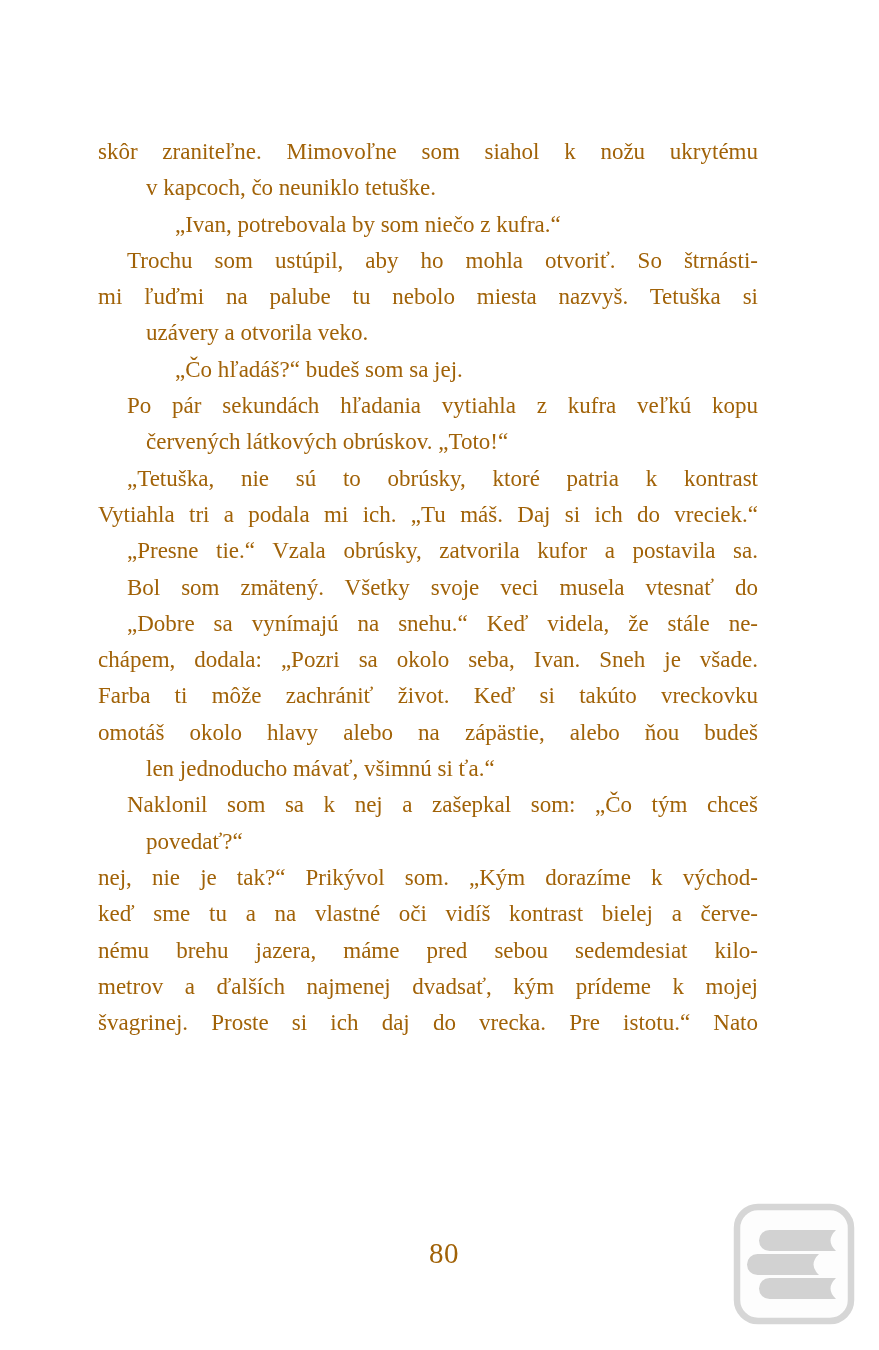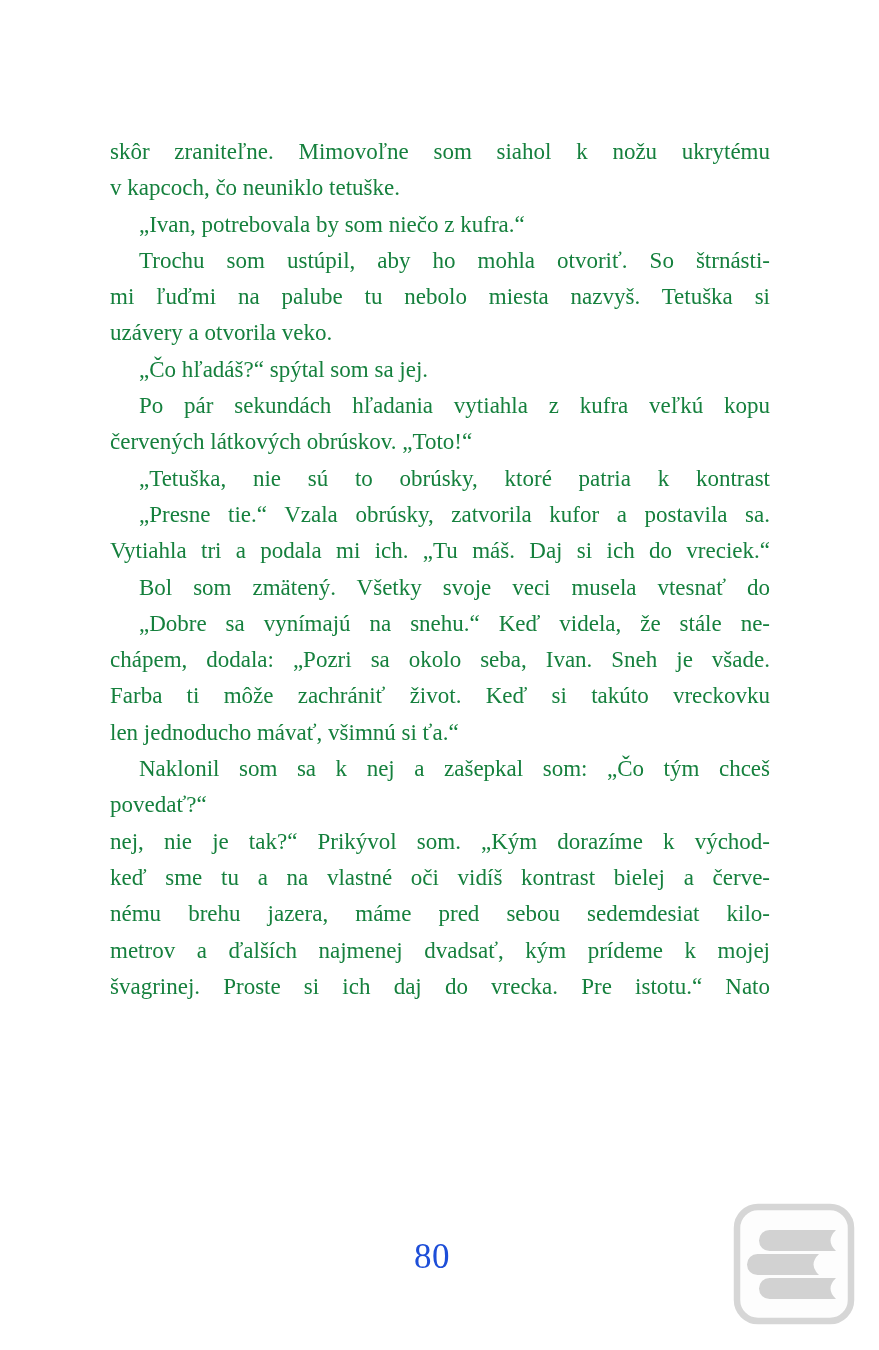--- a/index.html
+++ b/index.html
@@ -6,64 +6,65 @@
   body {
     width: 879px; height: 1350px;
     background: #ffffff;
     position: relative;
     font-family: "Liberation Serif", "DejaVu Serif", serif;
     overflow: hidden;
   }
   .page { position: absolute; inset: 0; background: #ffffff; }
   .text-block {
     position: absolute;
-    left: 110px; top: 134px; width: 660px;
+    left: 98px; top: 134px; width: 660px;
     font-size: 23px;
     line-height: 36.3px;
-    color: #15803d;
+    color: #a16207;
   }
   .ln { text-align: justify; text-align-last: justify; }
-  .ln.last { text-align: right; text-align-last: left; }
+  .ln.last { text-align: right; text-align-last: left; margin-left: 48px; }
   .ln.ind { text-indent: 29px; }
   .page-num {
     position: absolute;
-    left: 102px; top: 1237px; width: 660px;
+    left: 114px; top: 1237px; width: 660px;
     text-align: center;
-    font-size: 35px;
-    color: #1d4ed8;
+    font-size: 29px;
+    color: #a16207;
     letter-spacing: 0.5px;
   }
   .logo-wrap {
     position: absolute;
     left: 733px; top: 1203px;
     width: 122px; height: 122px;
   }
 </style>
 </head>
 <body>
 
 <div class="page">
 
   <div class="text-block">
     <div class="ln j">skôr zraniteľne. Mimovoľne som siahol k nožu ukrytému</div>
     <div class="ln last">v kapcoch, čo neuniklo tetuške.</div>
     <div class="ln ind last">„Ivan, potrebovala by som niečo z kufra.“</div>
     <div class="ln ind j">Trochu som ustúpil, aby ho mohla otvoriť. So štrnásti-</div>
     <div class="ln j">mi ľuďmi na palube tu nebolo miesta nazvyš. Tetuška si</div>
     <div class="ln last">uzávery a otvorila veko.</div>
-    <div class="ln ind last">„Čo hľadáš?“ spýtal som sa jej.</div>
+    <div class="ln ind last">„Čo hľadáš?“ budeš som sa jej.</div>
     <div class="ln ind j">Po pár sekundách hľadania vytiahla z kufra veľkú kopu</div>
     <div class="ln last">červených látkových obrúskov. „Toto!“</div>
     <div class="ln ind j">„Tetuška, nie sú to obrúsky, ktoré patria k kontrast</div>
+    <div class="ln j">Vytiahla tri a podala mi ich. „Tu máš. Daj si ich do vreciek.“</div>
     <div class="ln ind j">„Presne tie.“ Vzala obrúsky, zatvorila kufor a postavila sa.</div>
-    <div class="ln j">Vytiahla tri a podala mi ich. „Tu máš. Daj si ich do vreciek.“</div>
     <div class="ln ind j">Bol som zmätený. Všetky svoje veci musela vtesnať do</div>
     <div class="ln ind j">„Dobre sa vynímajú na snehu.“ Keď videla, že stále ne-</div>
     <div class="ln j">chápem, dodala: „Pozri sa okolo seba, Ivan. Sneh je všade.</div>
     <div class="ln j">Farba ti môže zachrániť život. Keď si takúto vreckovku</div>
+    <div class="ln j">omotáš okolo hlavy alebo na zápästie, alebo ňou budeš</div>
     <div class="ln last">len jednoducho mávať, všimnú si ťa.“</div>
     <div class="ln ind j">Naklonil som sa k nej a zašepkal som: „Čo tým chceš</div>
     <div class="ln last">povedať?“</div>
     <div class="ln j">nej, nie je tak?“ Prikývol som. „Kým dorazíme k východ-</div>
     <div class="ln j">keď sme tu a na vlastné oči vidíš kontrast bielej a červe-</div>
     <div class="ln j">nému brehu jazera, máme pred sebou sedemdesiat kilo-</div>
     <div class="ln j">metrov a ďalších najmenej dvadsať, kým prídeme k mojej</div>
     <div class="ln j">švagrinej. Proste si ich daj do vrecka. Pre istotu.“ Nato</div>
   </div>
 

